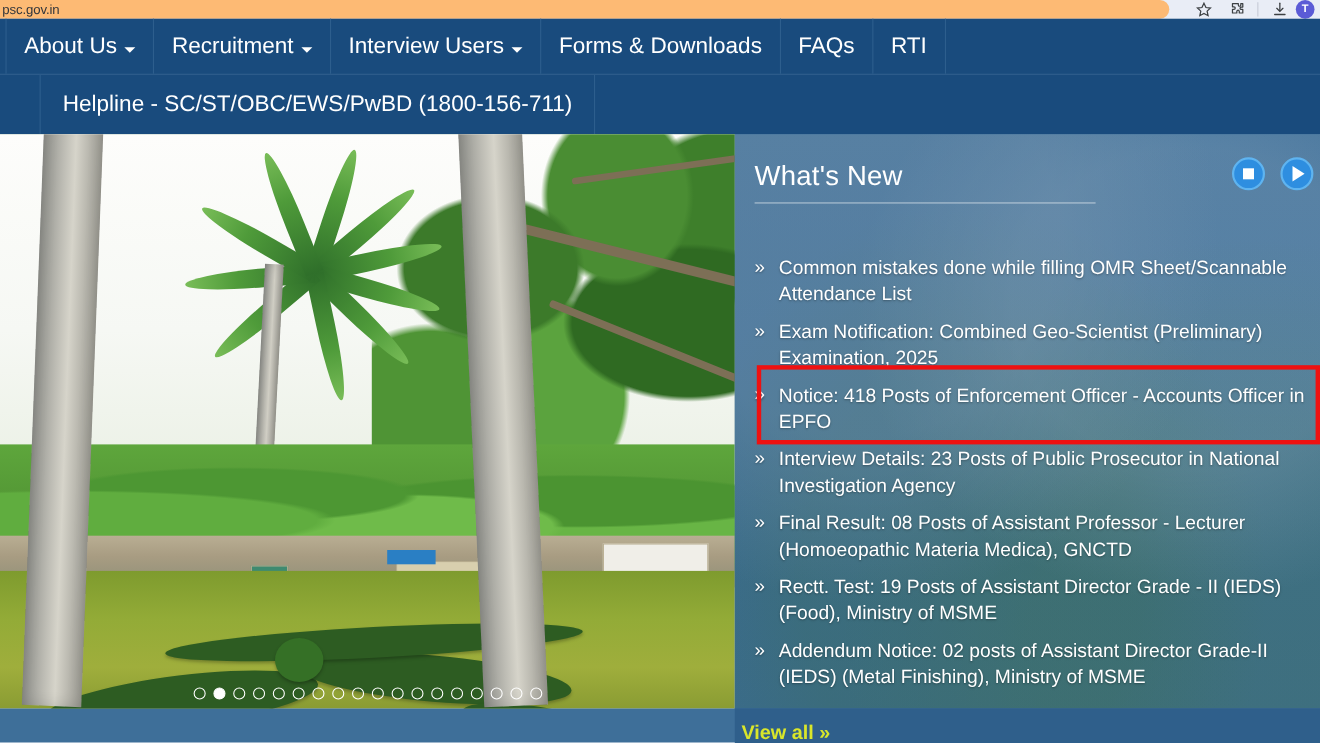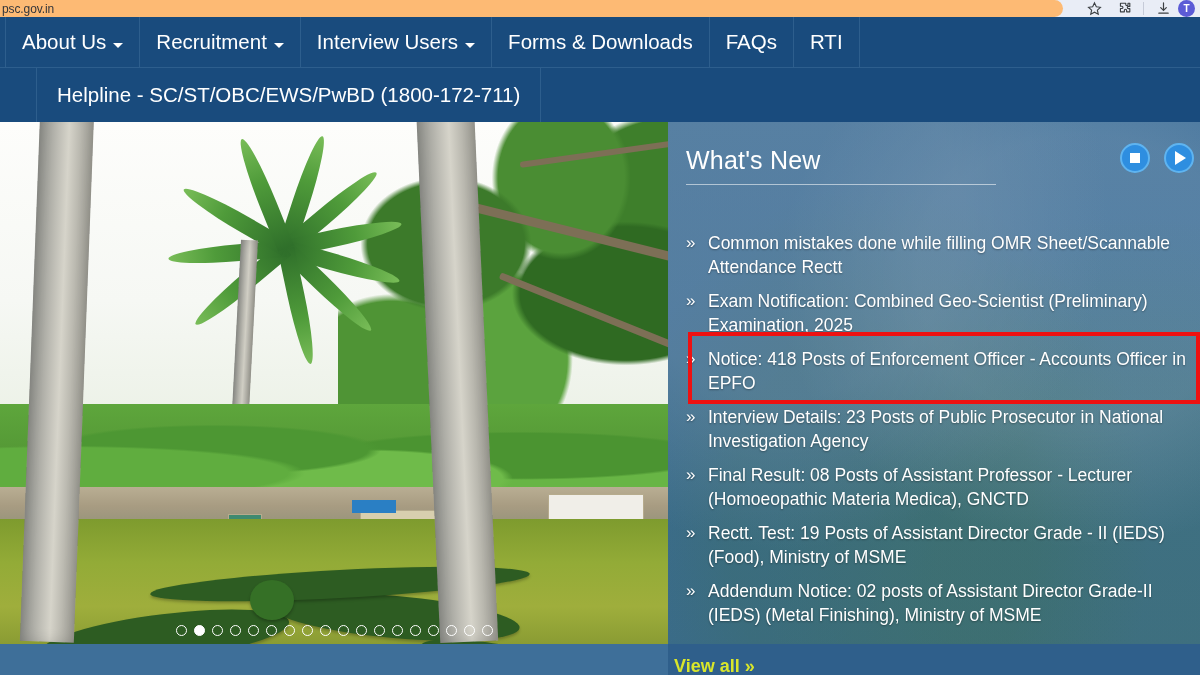--- a/index.html
+++ b/index.html
@@ -323,21 +323,21 @@
         <span>FAQs</span>
       </li>
       <li class="nav-item">
         <span>RTI</span>
       </li>
     </ul>
 </nav>
 
 <div class="subbar" id="subbar">
     <div class="sub-item">
-      <span>Helpline - SC/ST/OBC/EWS/PwBD (1800-172-711)</span>
+      <span>Helpline - SC/ST/OBC/EWS/PwBD (1800-156-711)</span>
     </div>
   </div>
 
 <div class="content">
 
   <div class="carousel">
     <div class="photo">
       <div class="sky"></div>
       <div class="canopy-r"></div>
       <div class="branch" style="left:470px;top:80px;width:230px;height:9px;transform:rotate(14deg);"></div>
@@ -398,21 +398,21 @@
         <span class="dot"></span>
       </div>
   </div>
 
   <section class="whatsnew">
     <div class="wn-bg"></div>
     <div class="wn-inner">
       <h2 class="wn-title">What's New</h2>
       <div class="wn-rule"></div>
       <ul class="news-list" id="news-list">
-          <li class="news-item"><span class="chev">»</span><span>Common mistakes done while filling OMR Sheet/Scannable Attendance Rectt</span></li>
+          <li class="news-item"><span class="chev">»</span><span>Common mistakes done while filling OMR Sheet/Scannable Attendance List</span></li>
           <li class="news-item highlighted"><span class="chev">»</span><span>Exam Notification: Combined Geo-Scientist (Preliminary) Examination, 2025</span></li>
           <li class="news-item"><span class="chev">»</span><span>Notice: 418 Posts of Enforcement Officer - Accounts Officer in EPFO</span></li>
           <li class="news-item"><span class="chev">»</span><span>Interview Details: 23 Posts of Public Prosecutor in National Investigation Agency</span></li>
           <li class="news-item"><span class="chev">»</span><span>Final Result: 08 Posts of Assistant Professor - Lecturer (Homoeopathic Materia Medica), GNCTD</span></li>
           <li class="news-item"><span class="chev">»</span><span>Rectt. Test: 19 Posts of Assistant Director Grade - II (IEDS) (Food), Ministry of MSME</span></li>
           <li class="news-item"><span class="chev">»</span><span>Addendum Notice: 02 posts of Assistant Director Grade-II (IEDS) (Metal Finishing), Ministry of MSME</span></li>
         </ul>
     </div>
     <div class="wn-controls">
       <div class="ctrl-btn">

